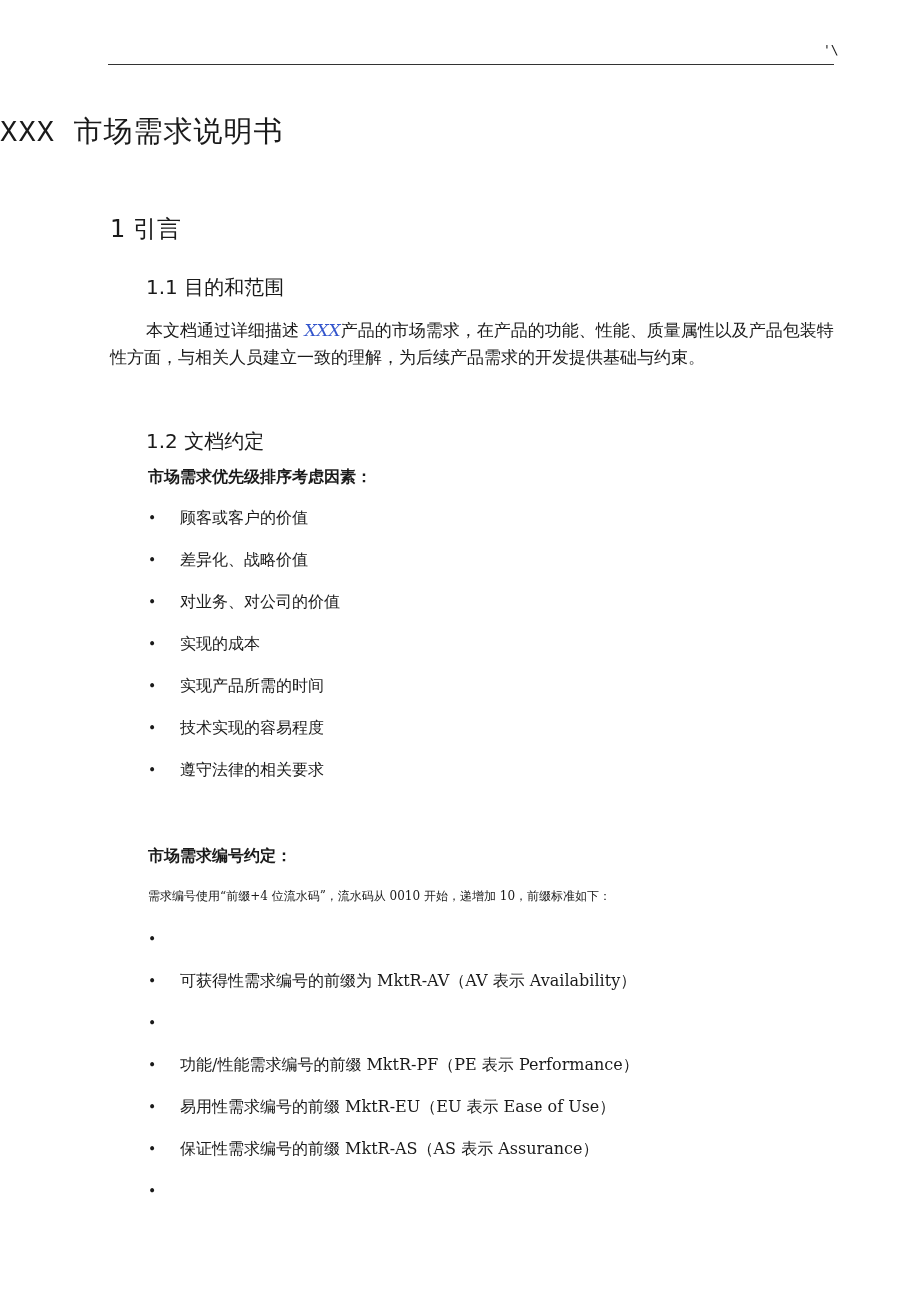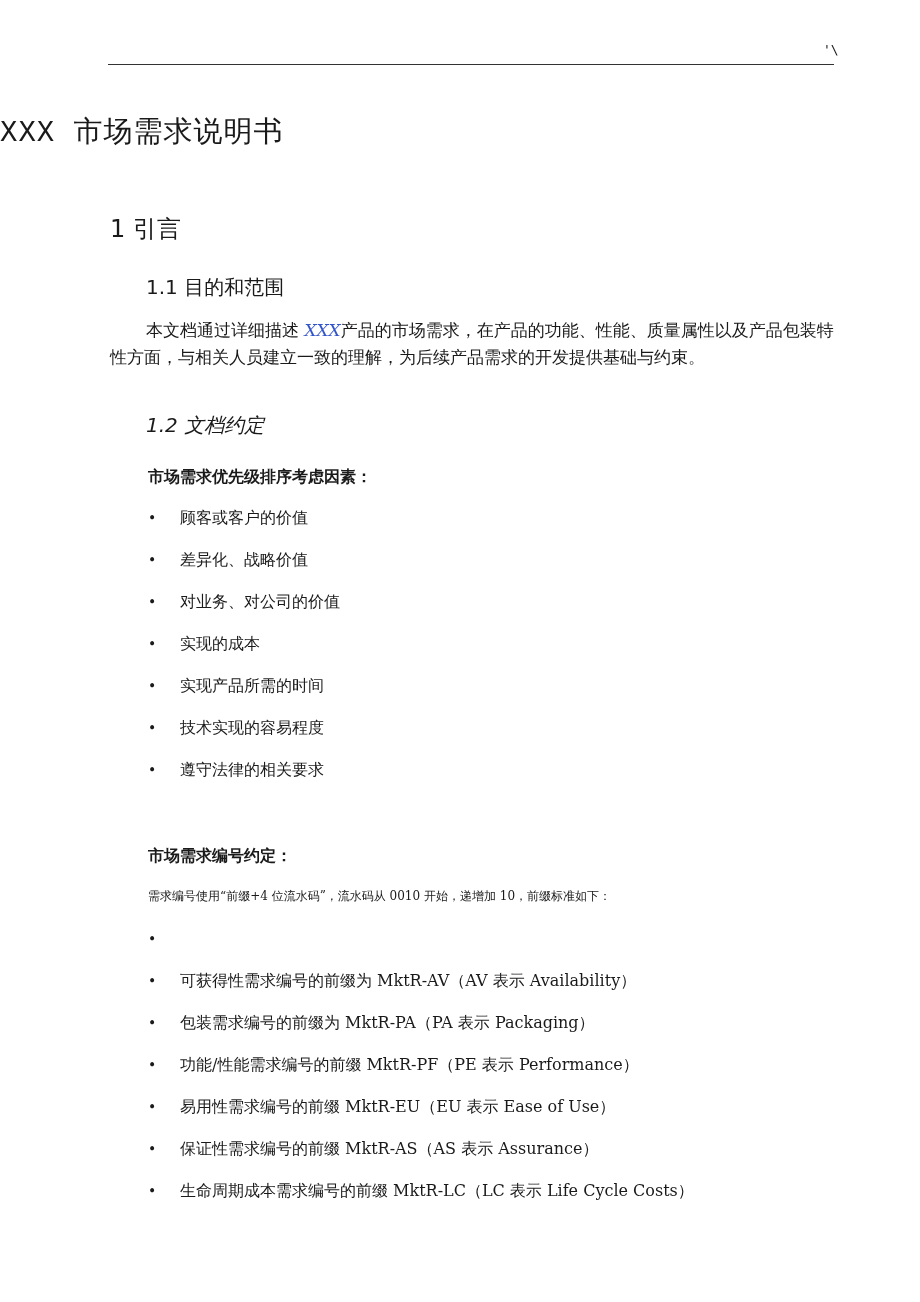--- a/index.html
+++ b/index.html
@@ -26,39 +26,39 @@
 <div class="header-rule"></div>
 
 <div class="title">XXX 市场需求说明书</div>
 
 <div class="h1">1 引言</div>
 
 <div class="h2" style="top:274px;">1.1 目的和范围</div>
 
 <div class="para" style="top:317px;"><span class="first"></span><span>本文档通过详细描述 </span><span class="hl">XXX</span><span>产品的市场需求，在产品的功能、性能、质量属性以及产品包装特性方面，与相关人员建立一致的理解，为后续产品需求的开发提供基础与约束。</span></div>
 
-<div class="h2" style="top:412px;font-style:italic;">1.2 文档约定</div>
+<div class="h2" style="top:428px;">1.2 文档约定</div>
 
 <div class="bold" style="top:467px;">市场需求优先级排序考虑因素：</div>
 
 <ul class="bl" style="top:497px;">
   <li><span class="dot">•</span><span>顾客或客户的价值</span></li>
   <li><span class="dot">•</span><span>差异化、战略价值</span></li>
   <li><span class="dot">•</span><span>对业务、对公司的价值</span></li>
   <li><span class="dot">•</span><span>实现的成本</span></li>
   <li><span class="dot">•</span><span>实现产品所需的时间</span></li>
   <li><span class="dot">•</span><span>技术实现的容易程度</span></li>
   <li><span class="dot">•</span><span>遵守法律的相关要求</span></li>
 </ul>
 
 <div class="bold" style="top:846px;">市场需求编号约定：</div>
 
 <div class="plain" style="top:888px;">需求编号使用“前缀+4 位流水码”，流水码从 0010 开始，递增加 10，前缀标准如下：</div>
 
 <ul class="bl" style="top:918px;">
   <li><span class="dot">•</span></li>
   <li><span class="dot">•</span><span>可获得性需求编号的前缀为 MktR-AV（AV 表示 Availability）</span></li>
-  <li><span class="dot">•</span><span>包装需求编号的前缀为 MktR-PA（PA 表示 Packaging）</span></li>
+  <li><span class="dot">•</span></li>
   <li><span class="dot">•</span><span>功能/性能需求编号的前缀 MktR-PF（PE 表示 Performance）</span></li>
   <li><span class="dot">•</span><span>易用性需求编号的前缀 MktR-EU（EU 表示 Ease of Use）</span></li>
   <li><span class="dot">•</span><span>保证性需求编号的前缀 MktR-AS（AS 表示 Assurance）</span></li>
-  <li><span class="dot">•</span><span>生命周期成本需求编号的前缀 MktR-LC（LC 表示 Life Cycle Costs）</span></li>
+  <li><span class="dot">•</span></li>
 </ul>
 
 </body></html>

